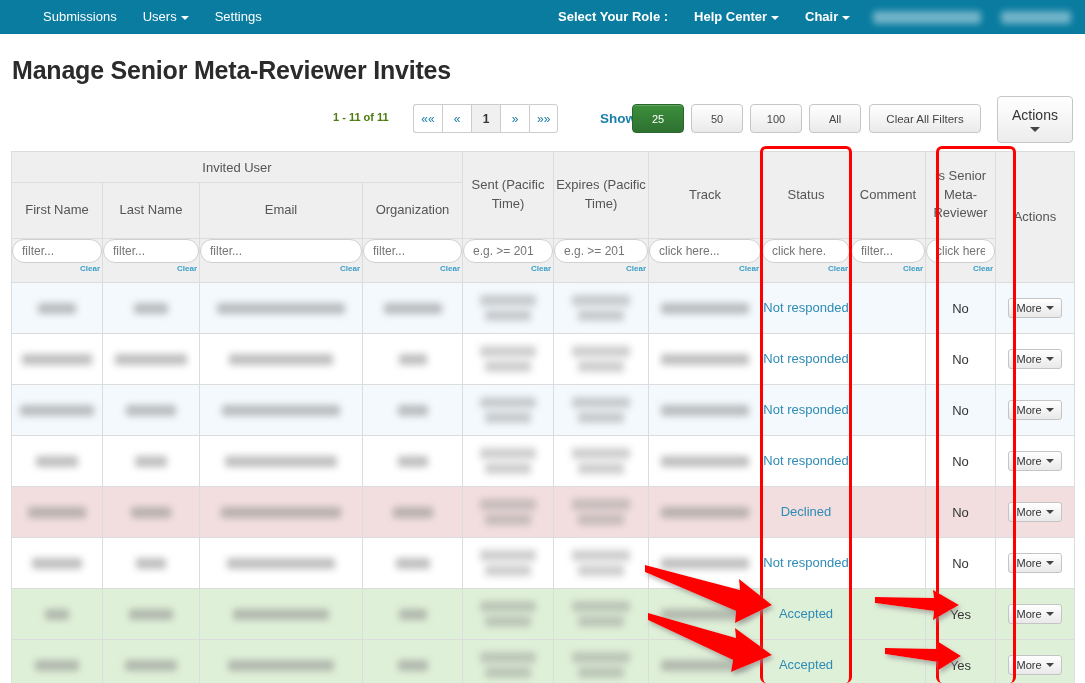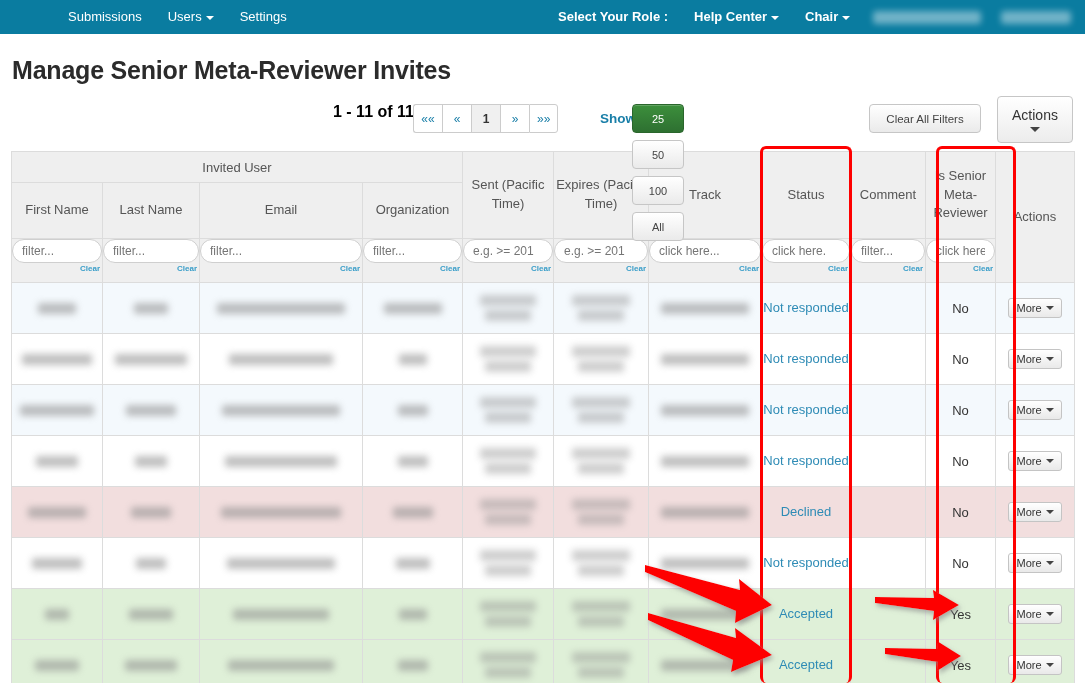--- a/index.html
+++ b/index.html
@@ -16,21 +16,21 @@
   
   .navbar {
     height:34px;
     background:#0a7ca0;
     display:flex;
     align-items:center;
     color:#ffffff;
     font-size:13px;
     position:relative;
   }
-  .nav-left { display:flex; align-items:flex-start; padding-left:30px;margin-left:25px; }
+  .nav-left { display:flex; align-items:flex-start; padding-left:30px; }
   .nav-right { display:flex; align-items:center; position:absolute; left:545px; top:0; height:34px; }
   .nav-item {
     padding:0 13px;
     line-height:34px;
     color:#ffffff;
     white-space:nowrap;
     cursor:pointer;
   }
   .nav-item.bold { font-weight:bold; }
   .caret {
@@ -62,24 +62,24 @@
   }
 
   
   .toolbar {
     position:relative;
     height:52px;
     margin-top:14px;
   }
   .count-label {
     position:absolute;
-    left:333px; top:4px;
-    color:#000000;
+    left:333px; top:12px;
+    color:#4d7c0f;
     font-weight:bold;
-    font-size:16px;
+    font-size:11px;
   }
   .pager { position:absolute; left:413px; top:5px; display:flex; }
   .pager .pg {
     min-width:29px; height:29px;
     border:1px solid #ccc;
     border-right:none;
     background:#fff;
     color:#1a7fa8;
     font-size:12px;
     display:flex; align-items:center; justify-content:center;
@@ -87,21 +87,21 @@
     padding:0 7px;
   }
   .pager .pg:first-child { border-radius:3px 0 0 3px; }
   .pager .pg:last-child { border-right:1px solid #ccc; border-radius:0 3px 3px 0; }
   .pager .pg.active { background:#f0f0f0; color:#333; font-weight:bold; }
 
   .show-label {
     position:absolute; left:600px; top:12px;
     font-weight:bold; color:#1a7fa8; font-size:13.5px;
   }
-  .show-group { position:absolute; left:632px; top:5px; display:flex; gap:7px;flex-direction:column; }
+  .show-group { position:absolute; left:632px; top:5px; display:flex; gap:7px; }
   .btn {
     border:1px solid #c6c6c6;
     border-radius:4px;
     background:linear-gradient(#ffffff,#eaeaea);
     color:#444;
     font-size:11px;
     height:29px;
     padding:0 10px;
     display:flex; align-items:center; justify-content:center;
     cursor:pointer;

